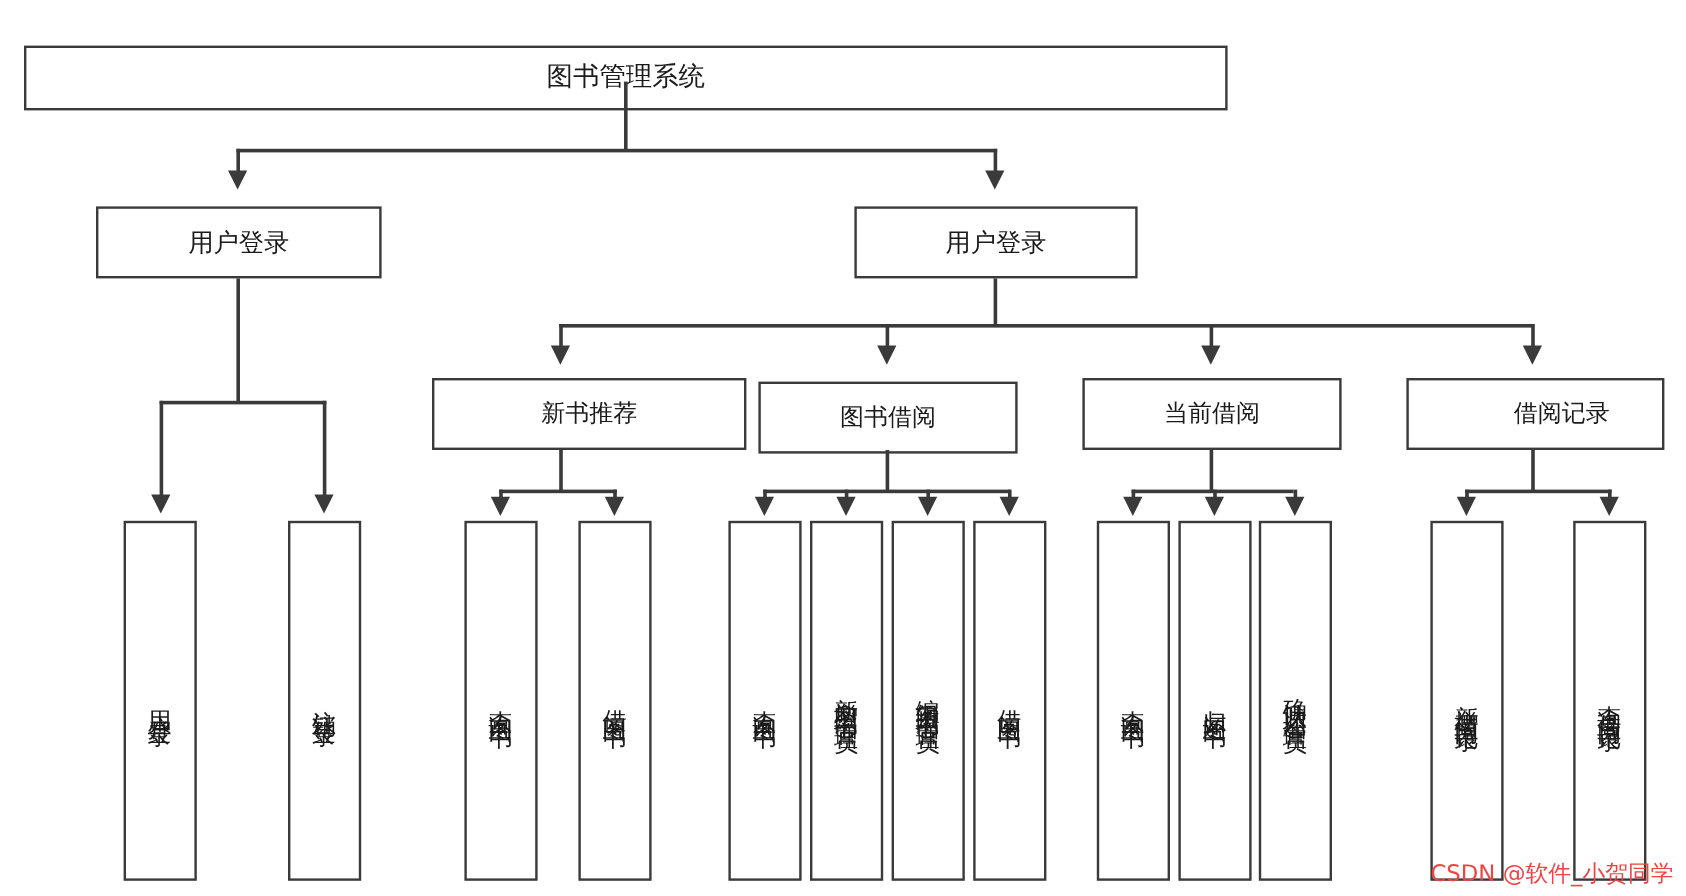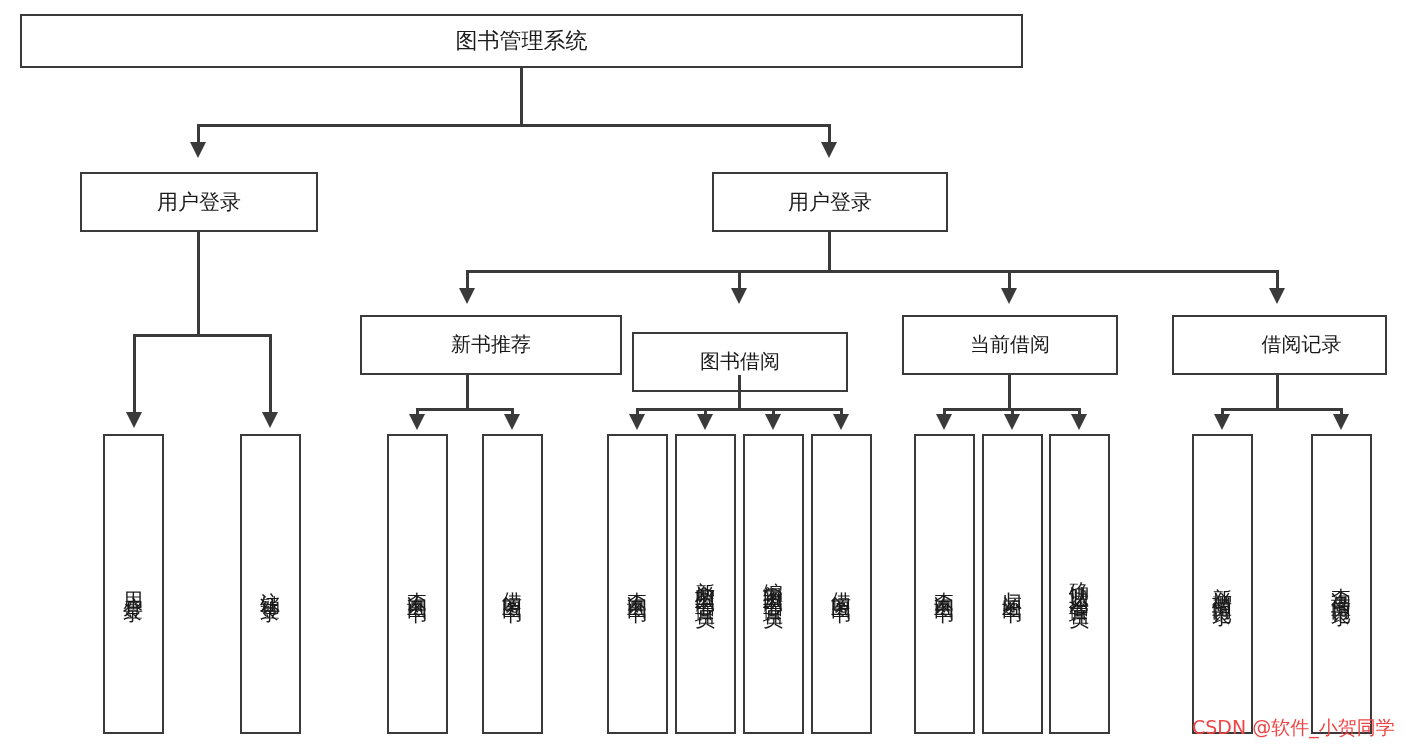--- a/index.html
+++ b/index.html
@@ -22,20 +22,21 @@
     border:2px solid #3a3a3a;
     display:flex;
     align-items:center;
     justify-content:center;
     color:#1a1a1a;
     line-height:1.18;
     text-align:center;
   }
   .node.root{
     font-size:22px;
+    margin-top:24px;
   }
   .node.level2{
     font-size:21px;
   }
   .node.level3{
     font-size:20px;
   }
   
   .node.leaf{
     font-size:20px;
@@ -113,21 +114,21 @@
   <div class="vline" style="left:738px;top:270px;width:3px;height:20px;"></div>
   <div class="arrow" style="left:731px;top:288px;"></div>
   <div class="vline" style="left:1008px;top:270px;width:3px;height:20px;"></div>
   <div class="arrow" style="left:1001px;top:288px;"></div>
   <div class="vline" style="left:1276px;top:270px;width:3px;height:20px;"></div>
   <div class="arrow" style="left:1269px;top:288px;"></div>
 
   <div class="node level3" style="left:360px;top:315px;width:262px;height:60px;">
     <span>新书推荐</span>
   </div>
-  <div class="node level3" style="left:632px;top:332px;width:216px;height:60px;">
+  <div class="node level3" style="left:632px;top:318px;width:216px;height:60px;">
     <span>图书借阅</span>
   </div>
   <div class="node level3" style="left:902px;top:315px;width:216px;height:60px;">
     <span>当前借阅</span>
   </div>
   <div class="node level3" style="left:1172px;top:315px;width:215px;height:60px;padding-left:44px;">
     <span>借阅记录</span>
   </div>
 
   <div class="vline" style="left:466px;top:375px;width:3px;height:35px;"></div>

